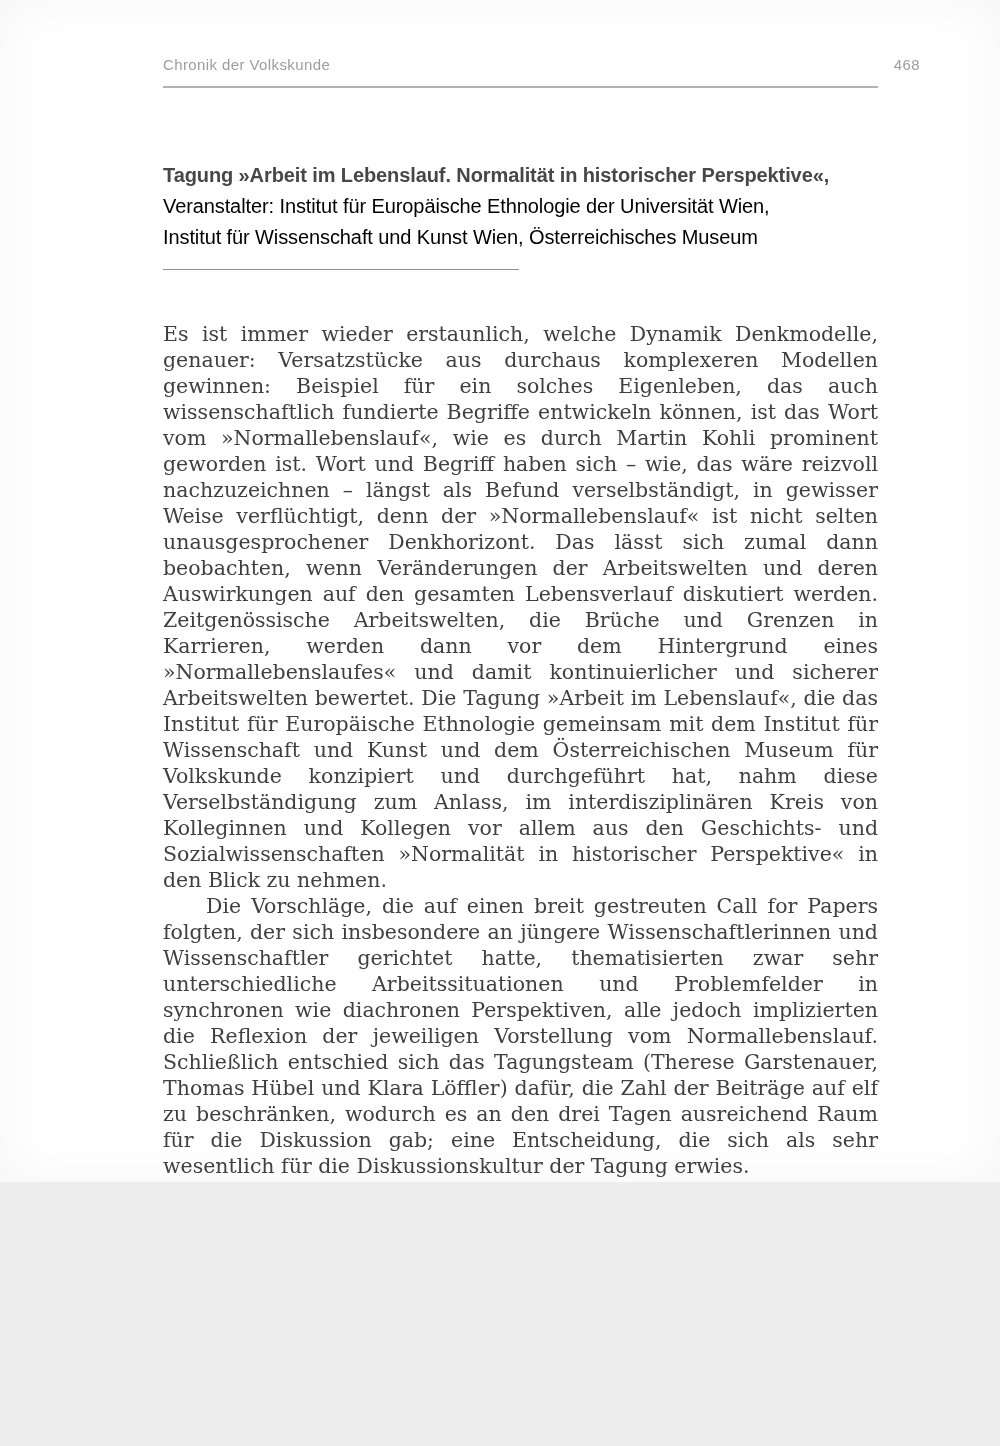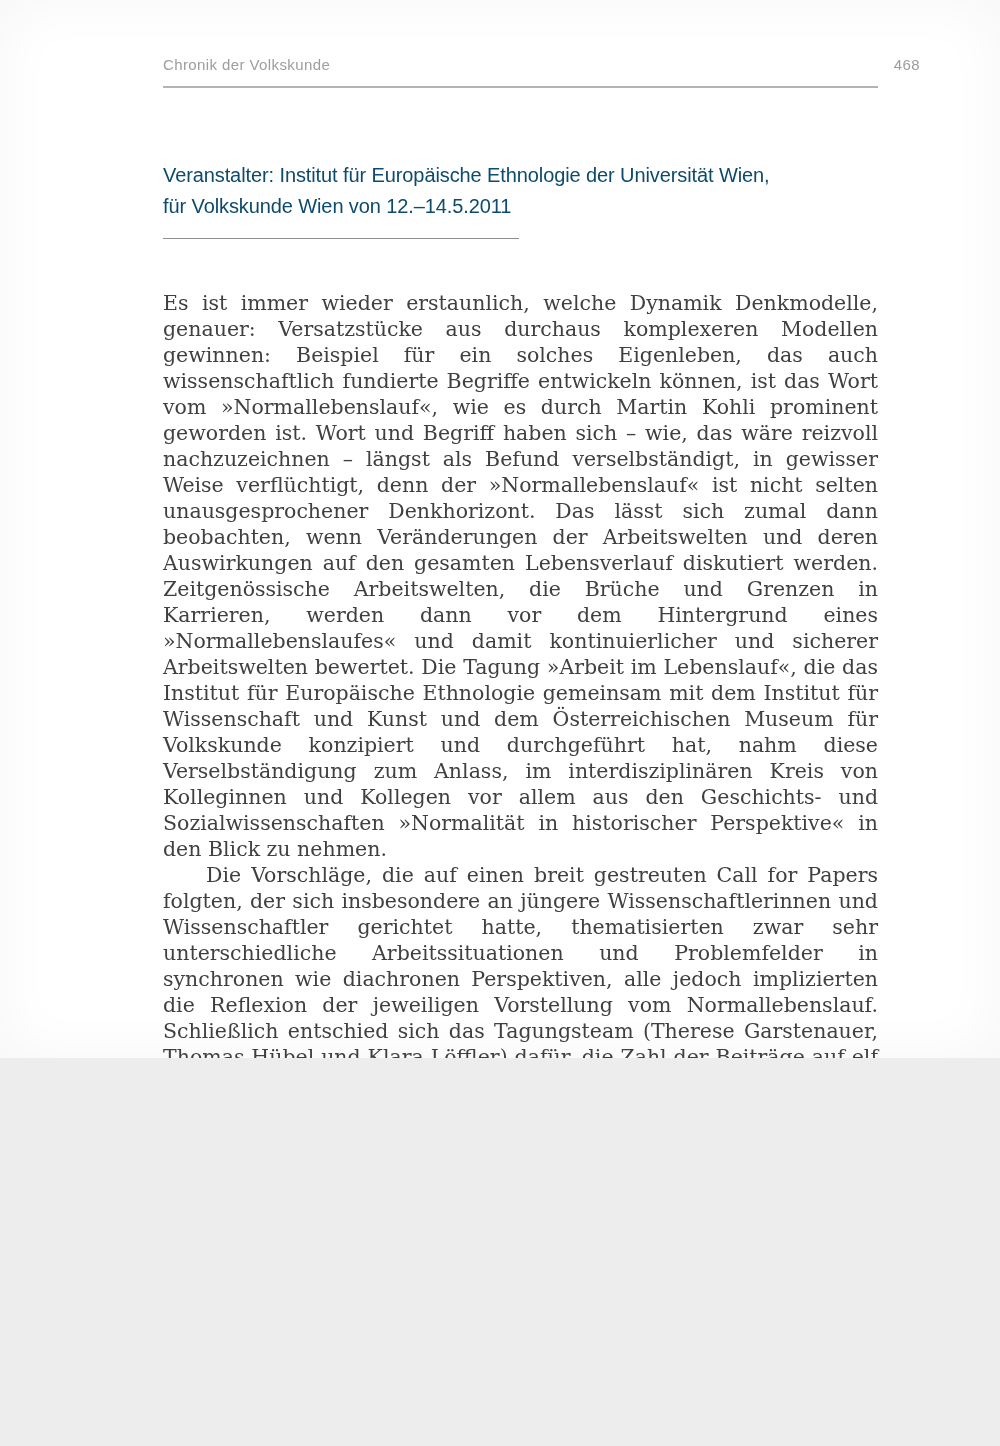--- a/index.html
+++ b/index.html
@@ -4,21 +4,21 @@
 <title>Chronik der Volkskunde – 383</title>
 <style>
   html, body {
     margin: 0;
     padding: 0;
     background: #ededed;
   }
   .page {
     position: relative;
     width: 1000px;
-    height: 1058px;
+    height: 1182px;
     margin: 0 auto;
     background: #ffffff;
     box-sizing: border-box;
     padding: 56px 0 0 163px;
     box-shadow: inset 0 0 60px rgba(0,0,0,0.04);
     overflow: hidden;
   }
   
   .header {
     width: 757px;
@@ -43,21 +43,21 @@
     font-family: "Liberation Sans", sans-serif;
     font-size: 20px;
     line-height: 31px;
     letter-spacing: -0.1px;
   }
   .title-main {
     color: #474747;
     font-weight: 700;
   }
   .title-sub {
-    color: #0c4a6e;
+    color: #000000;
     font-weight: 400;
   }
   .title-rule {
     width: 356px;
     height: 1px;
     background: #8f8f8f;
     margin-top: 16px;
   }
   
   .body-text {
@@ -85,22 +85,23 @@
 
 <div class="page">
 
   <div class="header">
     <span class="running-head">Chronik der Volkskunde</span>
     <span class="page-number">468</span>
   </div>
   <div class="header-rule"></div>
 
   <div class="title-block">
+    <div class="title-main">Tagung »Arbeit im Lebenslauf. Normalität in historischer Perspektive«,</div>
     <div class="title-sub">Veranstalter: Institut für Europäische Ethnologie der Universität Wien,</div>
-    <div class="title-sub">für Volkskunde Wien von 12.–14.5.2011</div>
+    <div class="title-sub">Institut für Wissenschaft und Kunst Wien, Österreichisches Museum</div>
   </div>
   <div class="title-rule"></div>
 
   <div class="body-text">
     <p class="no-indent">Es ist immer wieder erstaunlich, welche Dynamik Denkmodelle, genauer: Versatzstücke aus durchaus komplexeren Modellen gewinnen: Beispiel für ein solches Eigenleben, das auch wissenschaftlich fundierte Begriffe entwickeln können, ist das Wort vom »Normallebenslauf«, wie es durch Martin Kohli prominent geworden ist. Wort und Begriff haben sich – wie, das wäre reizvoll nachzuzeichnen – längst als Befund verselbständigt, in gewisser Weise verflüchtigt, denn der »Normallebenslauf« ist nicht selten unausgesprochener Denkhorizont. Das lässt sich zumal dann beobachten, wenn Veränderungen der Arbeitswelten und deren Auswirkungen auf den gesamten Lebensverlauf diskutiert werden. Zeitgenössische Arbeitswelten, die Brüche und Grenzen in Karrieren, werden dann vor dem Hintergrund eines »Normallebenslaufes« und damit kontinuierlicher und sicherer Arbeitswelten bewertet. Die Tagung »Arbeit im Lebenslauf«, die das Institut für Europäische Ethnologie gemeinsam mit dem Institut für Wissenschaft und Kunst und dem Österreichischen Museum für Volkskunde konzipiert und durchgeführt hat, nahm diese Verselbständigung zum Anlass, im interdisziplinären Kreis von Kolleginnen und Kollegen vor allem aus den Geschichts- und Sozialwissenschaften »Normalität in historischer Perspektive« in den Blick zu nehmen.</p>
     <p>Die Vorschläge, die auf einen breit gestreuten Call for Papers folgten, der sich insbesondere an jüngere Wissenschaftlerinnen und Wissenschaftler gerichtet hatte, thematisierten zwar sehr unterschiedliche Arbeitssituationen und Problemfelder in synchronen wie diachronen Perspektiven, alle jedoch implizierten die Reflexion der jeweiligen Vorstellung vom Normallebenslauf. Schließlich entschied sich das Tagungsteam (Therese Garstenauer, Thomas Hübel und Klara Löffler) dafür, die Zahl der Beiträge auf elf zu beschränken, wodurch es an den drei Tagen ausreichend Raum für die Diskussion gab; eine Entscheidung, die sich als sehr wesentlich für die Diskussionskultur der Tagung erwies.</p>
   </div>
 
 </div>
 

